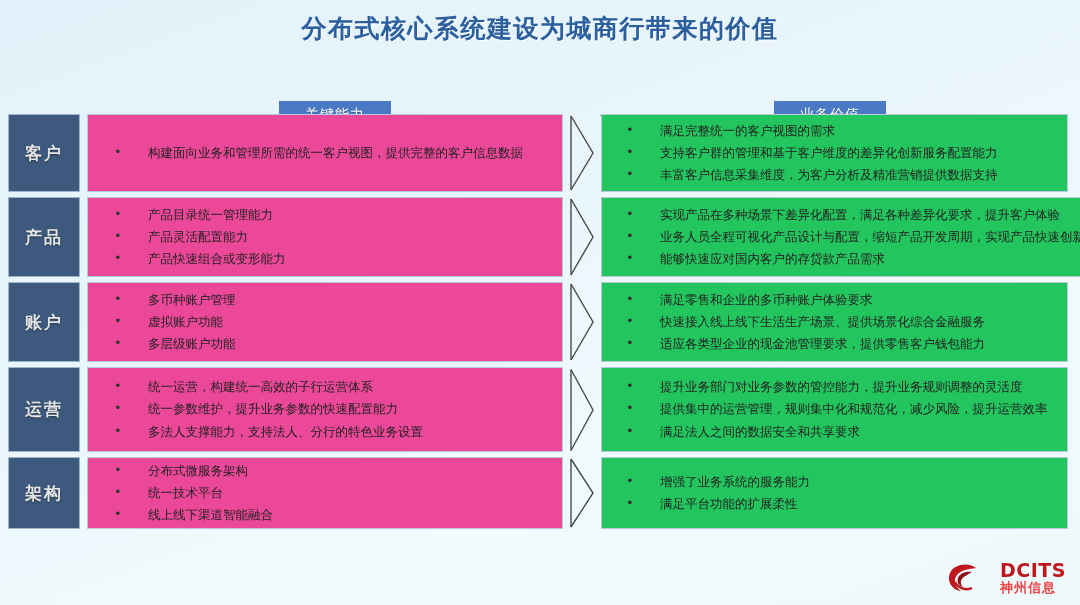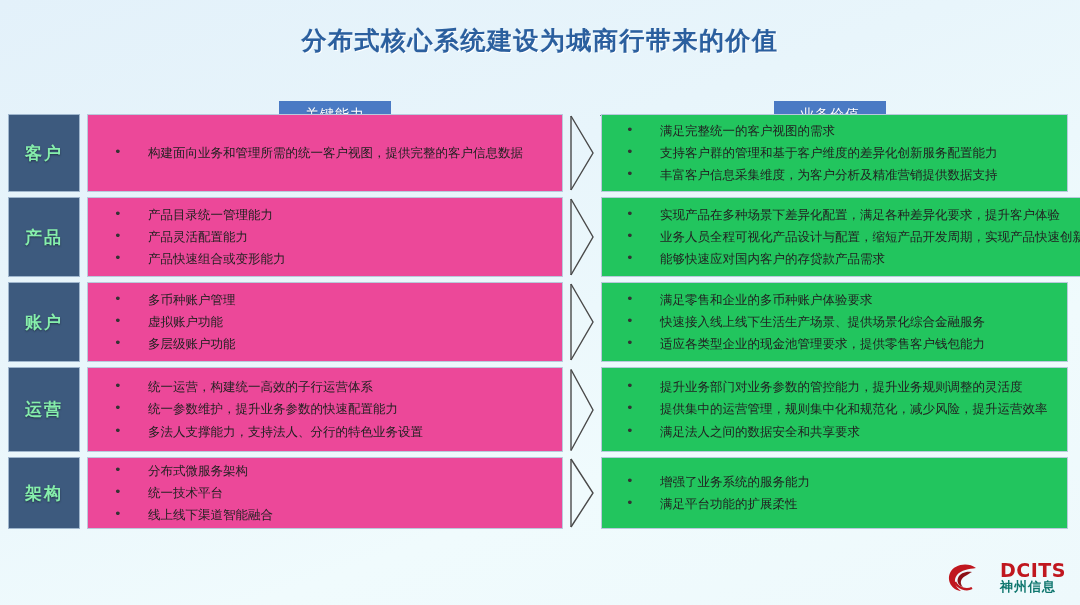--- a/index.html
+++ b/index.html
@@ -6,21 +6,21 @@
   html,body { width:1080px; height:605px; }
   body {
     font-family: "DejaVu Sans", "Liberation Sans", sans-serif;
     background: linear-gradient(160deg, #e3f1fa 0%, #e8f5fb 35%, #f0fbfd 70%, #eef9fc 100%);
     position: relative;
     overflow: hidden;
   }
 
   
   .title-bar {
-    position:absolute; left:0; top:24px; width:1080px;
+    position:absolute; left:0; top:12px; width:1080px;
     text-align:center;
   }
   .title-text {
     font-size:25px; font-weight:bold; letter-spacing:1.5px;
     color:#2b5f9e;
     text-shadow: 1px 1px 0 #ffffff, -0.5px -0.5px 0 #b9d4ea;
   }
 
   
   .col-headers { position:absolute; left:0; top:100px; width:940px; height:30px; }
@@ -45,21 +45,21 @@
   
   .grid { position:absolute; left:0; top:114px; width:1080px; }
   .row { position:relative; width:1080px; display:flex; align-items:stretch; margin-bottom:5px; }
 
   .cat-label {
     flex:0 0 72px;
     margin-left:8px;
     background:#3d5a7e;
     border:1px solid #9fb6cd;
     display:flex; align-items:center; justify-content:center;
-    color:#86efac; font-size:17px; font-weight:bold; letter-spacing:2px;
+    color:#e5e5e5; font-size:17px; font-weight:bold; letter-spacing:2px;
     text-shadow: 0 1px 2px rgba(0,0,0,0.45);
   }
 
   .cap-box {
     flex:0 0 476px;
     margin-left:7px;
     background:#ec4899;
     border:1px solid #b9c9dc;
     display:flex; flex-direction:column; justify-content:center;
     padding:6px 10px 6px 18px;
@@ -99,21 +99,21 @@
   }
 
   
   .logo {
     position:absolute; right:14px; bottom:10px;
     display:flex; align-items:center; gap:20px;
   }
   .logo-mark { width:34px; height:32px; flex:0 0 auto; }
   .logo-text { display:flex; flex-direction:column; line-height:1.05; }
   .logo-en { font-size:19px; font-weight:bold; color:#c0171f; letter-spacing:0.5px; }
-  .logo-cn { font-size:13px; font-weight:bold; color:#0f766e; letter-spacing:1px;font-family:Liberation Mono, monospace; }
+  .logo-cn { font-size:13px; font-weight:bold; color:#ef4444; letter-spacing:1px; }
 </style>
 </head>
 <body>
 
 <div class="title-bar">
   <span class="title-text">分布式核心系统建设为城商行带来的价值</span>
 </div>
 
 <div class="col-headers">
   <div class="hdr-group left">

